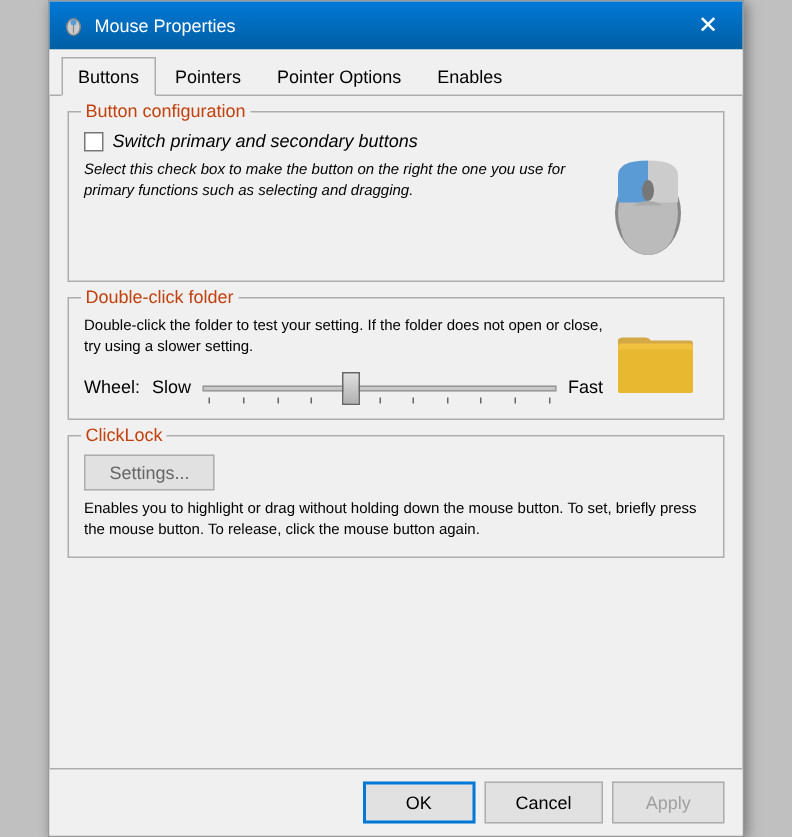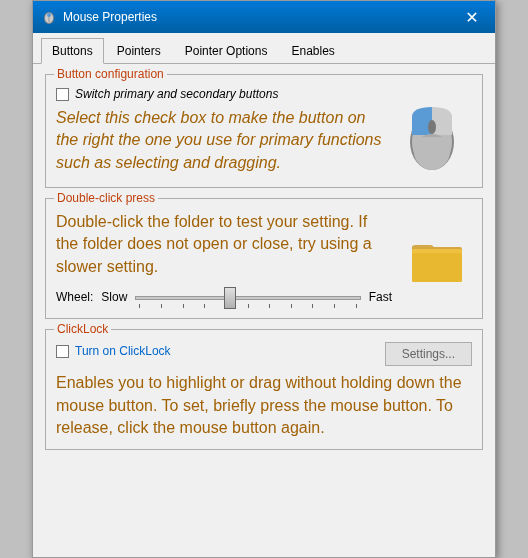--- a/index.html
+++ b/index.html
@@ -112,22 +112,22 @@
       margin-bottom: 6px;
     }
     .checkbox-box {
       width: 13px;
       height: 13px;
       border: 1px solid #767676;
       background: white;
       flex-shrink: 0;
     }
     .description-text {
-      font-size: 16px;
-      color: #a16207;
+      font-size: 10px;
+      color: #000000;
       line-height: 1.4;
     }
     .top-section {
       display: flex;
       justify-content: space-between;
       font-style: italic;
     }
     .top-left { flex: 1; }
     .mouse-icon-area {
       width: 80px;
@@ -172,21 +172,20 @@
       justify-content: space-between;
       padding: 0 4px;
     }
     .tick {
       width: 1px;
       height: 4px;
       background: #666;
     }
     .double-click-section {
       display: flex;
-      gap: 10px;
     }
     .double-click-left { flex: 1; }
     .folder-icon-area {
       width: 70px;
       display: flex;
       align-items: center;
       justify-content: center;
     }
     .settings-btn {
       padding: 4px 16px;
@@ -282,21 +281,21 @@
 
               <ellipse cx="30" cy="55" rx="18" ry="18" fill="#aaa"></ellipse>
               <path d="M12 40 L48 40 Q52 70 30 73 Q8 70 12 40 Z" fill="#bbb"></path>
             </svg>
           </div>
         </div>
       </div>
     </div>
 
     <div class="group-box">
-      <span class="group-box-title">Double-click press</span>
+      <span class="group-box-title">Double-click folder</span>
       <div class="group-content double-click-section">
         <div class="double-click-left">
           <p class="description-text">Double-click the folder to test your setting. If the folder does not open or close, try using a slower setting.</p>
           <div class="speed-row">
             <span class="speed-label">Wheel:</span>
             <span class="speed-label">Slow</span>
             <div class="slider-container">
               <div class="slider-track">
                 <div class="slider-thumb"></div>
               </div>
@@ -326,25 +325,26 @@
             <rect x="2" y="18" width="50" height="29" rx="2" fill="#e8b830"></rect>
           </svg>
         </div>
       </div>
     </div>
 
     <div class="group-box">
       <span class="group-box-title">ClickLock</span>
       <div class="group-content">
         <div class="clicklock-row">
-          <div class="checkbox-row">
-            <div class="checkbox-box"></div>
-            <span class="blue-text">Turn on ClickLock</span>
-          </div>
           <button class="settings-btn">Settings...</button>
         </div>
         <p class="description-text">Enables you to highlight or drag without holding down the mouse button. To set, briefly press the mouse button. To release, click the mouse button again.</p>
       </div>
     </div>
 
   </div>
 
+  <div class="bottom-bar">
+    <button class="btn btn-ok">OK</button>
+    <button class="btn">Cancel</button>
+    <button class="btn btn-apply">Apply</button>
+  </div>
 </div>
 
 </body></html>

